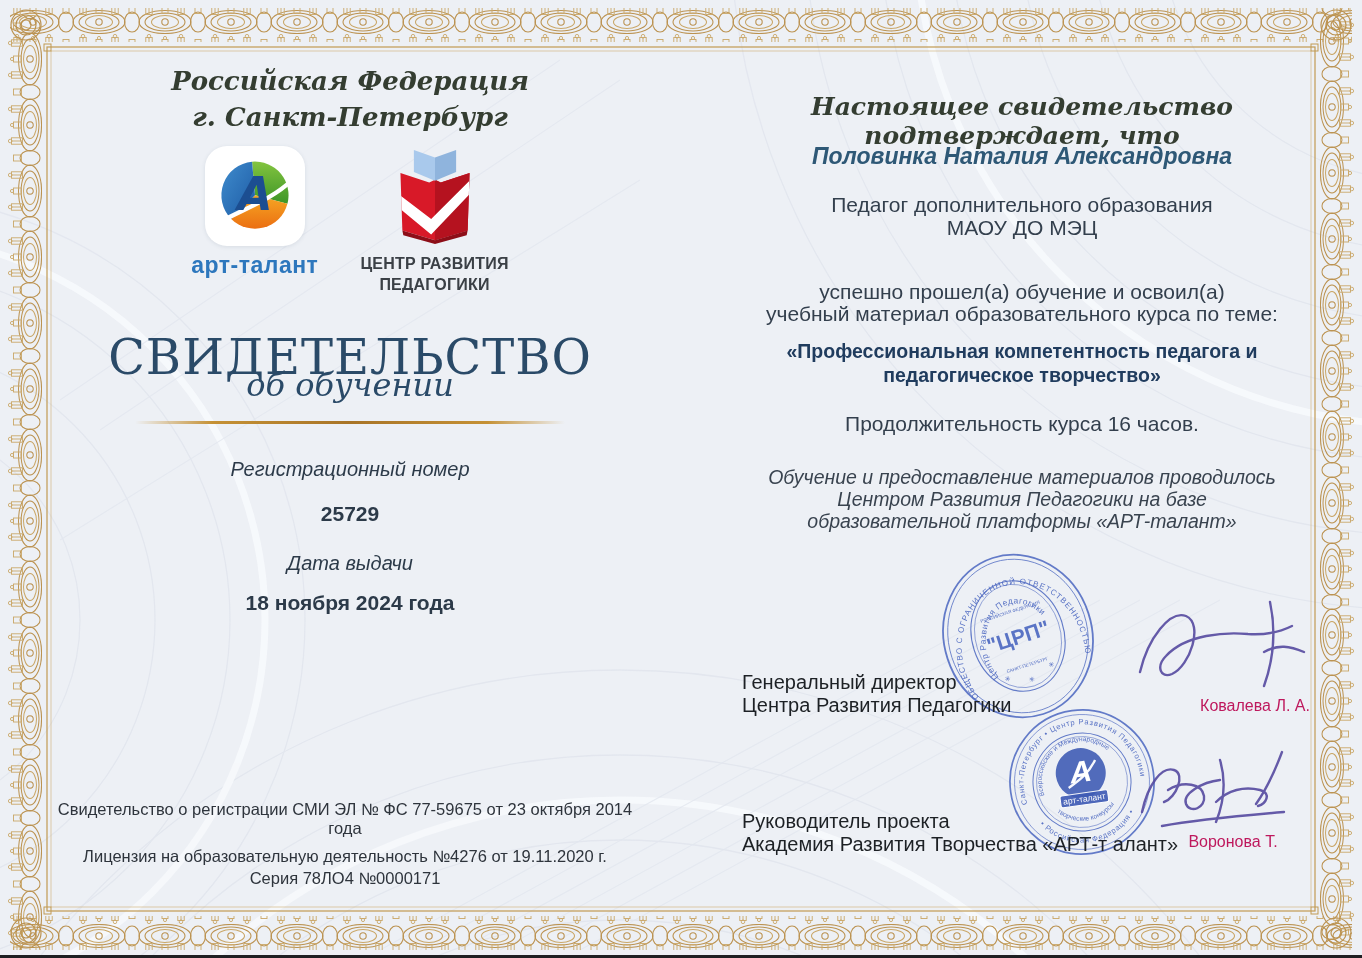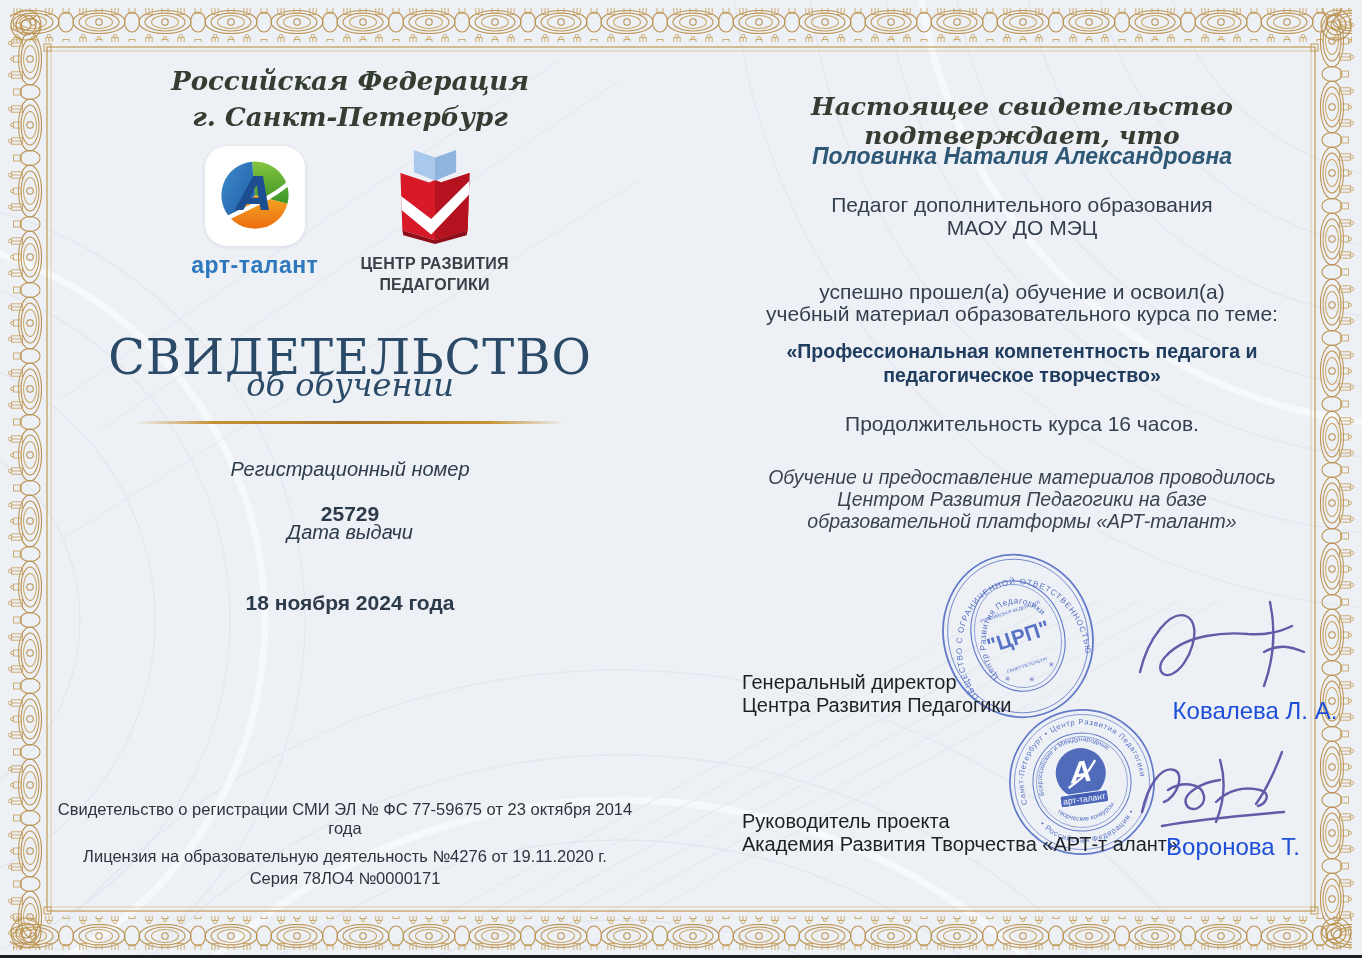--- a/index.html
+++ b/index.html
@@ -18,21 +18,21 @@
   .art-label{margin-top:6px;font-size:23px;font-weight:bold;color:#2d77bd;letter-spacing:.5px;}
   .crp-label{margin-top:8px;font-size:16px;font-weight:bold;color:#3b4046;line-height:1.3;letter-spacing:.2px;text-align:center;}
   .l-title{left:70px;top:300px;width:560px;font-family:"DejaVu Serif",serif;font-size:48px;color:#2a4a68;letter-spacing:1px;margin-top:29px;}
   .l-subtitle{left:90px;top:366px;width:520px;font-family:"DejaVu Serif",serif;font-style:italic;font-size:32px;color:#2a4a68;}
   .l-divider{left:135px;top:421px;width:430px;height:3px;border-radius:2px;
      background:linear-gradient(90deg,rgba(197,145,53,0) 0%,#c59135 18%,#a87427 50%,#c59135 82%,rgba(197,145,53,0) 100%);}
   .lab-i{font-style:italic;font-size:20px;color:#2c3a49;}
   .lab-b{font-weight:bold;font-size:21px;color:#2c3a49;}
   .l-reg-label{left:90px;top:458px;width:520px;}
   .l-reg-num{left:90px;top:502px;width:520px;}
-  .l-date-label{left:90px;top:521px;width:520px;}
+  .l-date-label{left:90px;top:552px;width:520px;}
   .l-date-val{left:90px;top:591px;width:520px;}
   .foot{font-size:16.5px;color:#2e343c;}
   .f1{left:50px;top:800px;width:590px;}
   .f2{left:50px;top:847px;width:590px;}
   .f3{left:50px;top:869px;width:590px;}
   
   .r-confirm{left:742px;top:68px;width:560px;font-size:25px;margin-top:24px;}
   .r-name{left:742px;top:143px;width:560px;font-size:23px;font-weight:bold;font-style:italic;color:#2e5876;}
   .rbody{font-size:21px;color:#333f4d;}
   .r-pos{left:742px;top:193px;width:560px;}
@@ -43,21 +43,21 @@
   .r-course1{left:742px;top:340px;width:560px;}
   .r-course2{left:742px;top:364px;width:560px;}
   .r-duration{left:742px;top:404px;width:560px;margin-top:8px;}
   .r-prov{font-style:italic;font-size:19.5px;color:#39434f;}
   .r-prov1{left:742px;top:466px;width:560px;}
   .r-prov2{left:742px;top:488px;width:560px;}
   .r-prov3{left:742px;top:510px;width:560px;}
   .role{font-size:20px;color:#1d2125;line-height:23px;}
   .roles1{left:742px;top:671px;width:440px;}
   .roles2{left:742px;top:810px;width:450px;}
-  .sname{font-size:24px;color:#1d4ed8;}
+  .sname{font-size:16px;color:#be185d;}
   .name1{left:1150px;top:697px;width:210px;}
   .name2{left:1120px;top:833px;width:210px;padding-left:8px;}
   .stamp1{left:940px;top:550px;transform:rotate(-18deg);}
   .stamp2{left:1006px;top:706px;transform:rotate(-8deg);}
   .sig1{left:1128px;top:592px;}
   .sig2{left:1132px;top:740px;}
   .bottom-strip{position:absolute;left:0;bottom:0;width:100%;height:3px;background:#1e2023;}
 </style>
 </head>
 <body>

